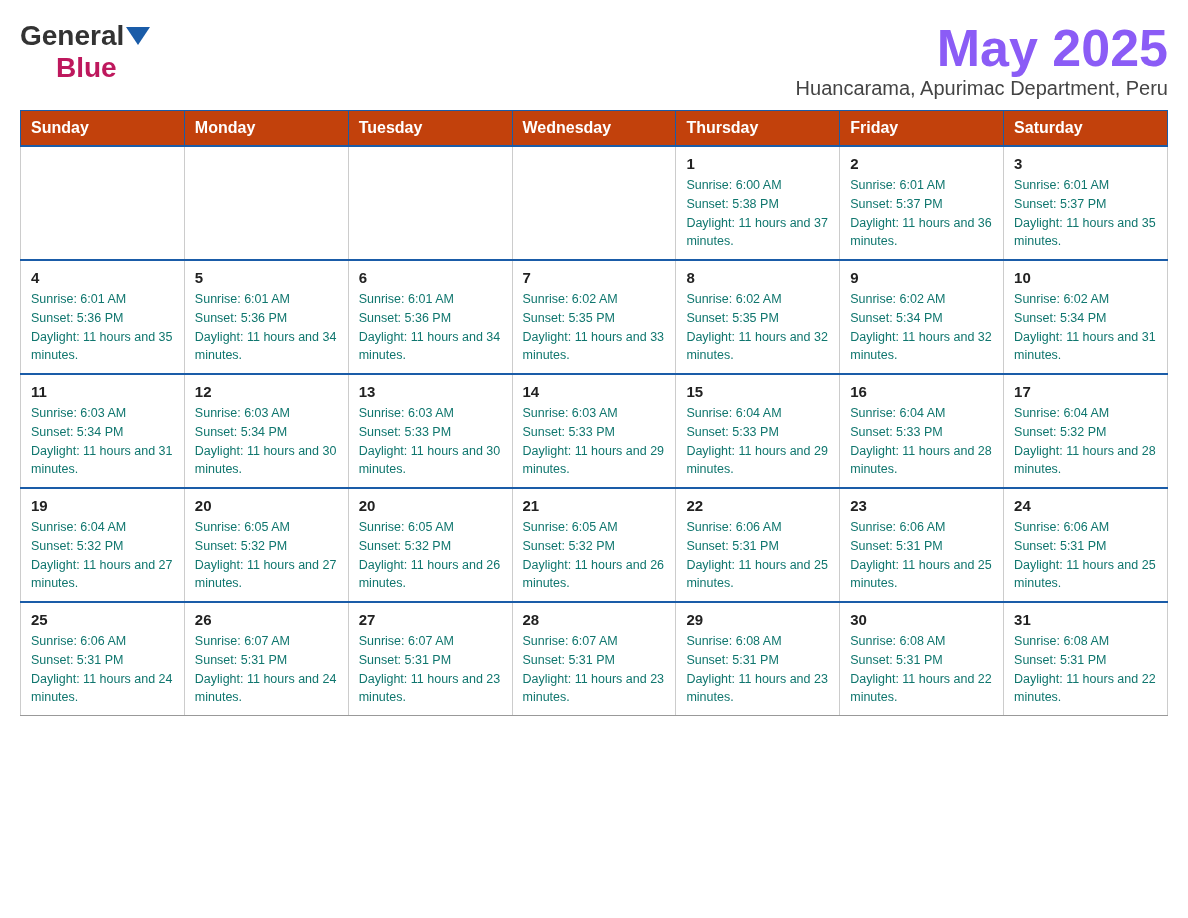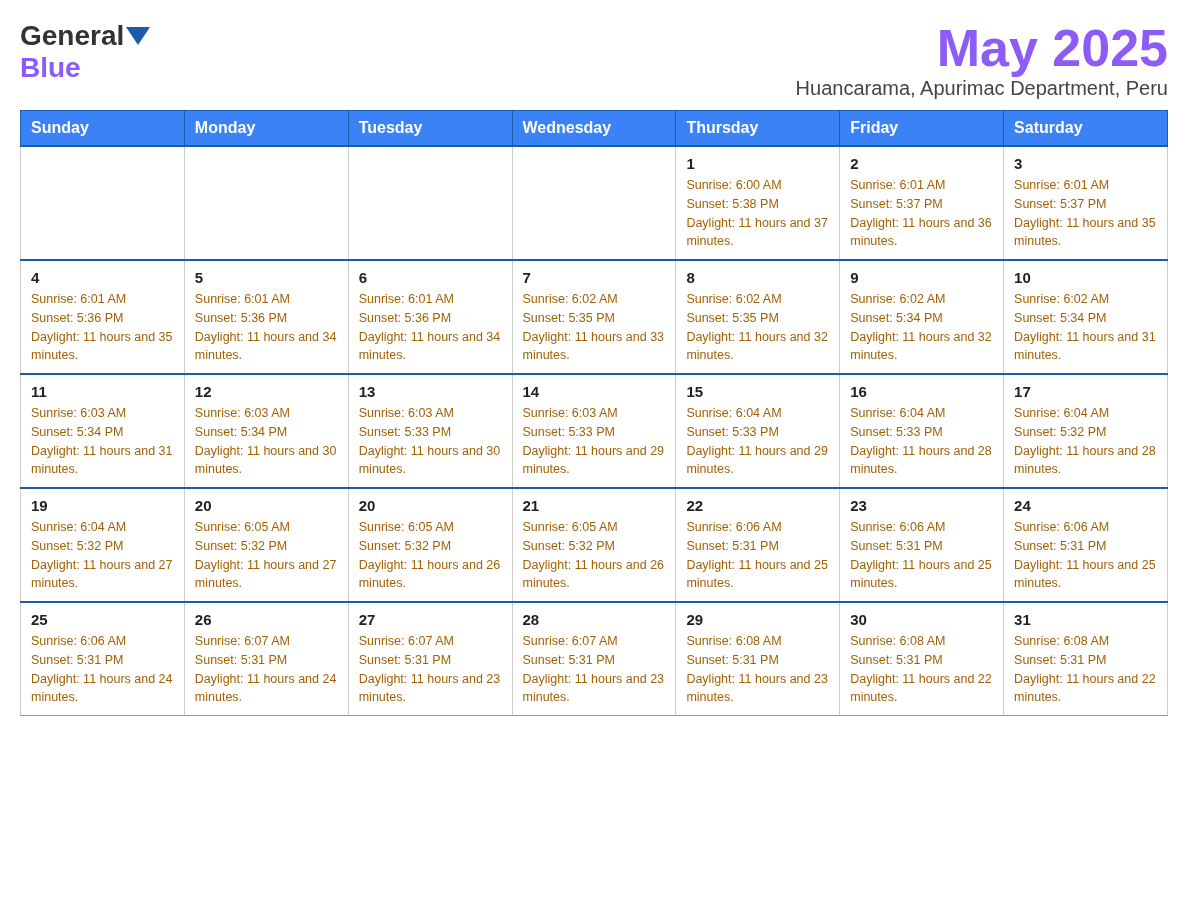--- a/index.html
+++ b/index.html
@@ -35,44 +35,45 @@
       display: inline-block;
       width: 0;
       height: 0;
       border-left: 12px solid transparent;
       border-right: 12px solid transparent;
       border-top: 18px solid #1a5ca8;
       margin: 0 2px;
       vertical-align: middle;
     }
     .logo-blue {
-      color: #8b5cf6;
+      color: #be185d;
       font-size: 28px;
       font-weight: bold;
+      margin-left: 36px;
     }
     .title-area {
       text-align: right;
     }
     .month-title {
       font-size: 52px;
       font-weight: bold;
       color: #8b5cf6;
       line-height: 1.1;
     }
     .location-title {
       font-size: 20px;
       color: #444;
     }
     .calendar {
       width: 100%;
       border-collapse: collapse;
       border: 1px solid #999;
     }
     .calendar th {
-      background-color: #3b82f6;
+      background-color: #c2410c;
       color: #fff;
       font-size: 16px;
       font-weight: bold;
       padding: 8px 10px;
       text-align: left;
       border: 1px solid #1a5ca8;
     }
     .calendar td {
       vertical-align: top;
       padding: 8px 10px;
@@ -91,21 +92,21 @@
     }
     .day-number {
       font-size: 15px;
       font-weight: bold;
       color: #222;
       display: block;
       margin-bottom: 4px;
     }
     .day-info {
       font-size: 12.5px;
-      color: #a16207;
+      color: #0f766e;
       line-height: 1.5;
     }
     .empty-cell {
       background: #fff;
     }
   </style>
 </head>
 <body>
 
 <div class="header">

